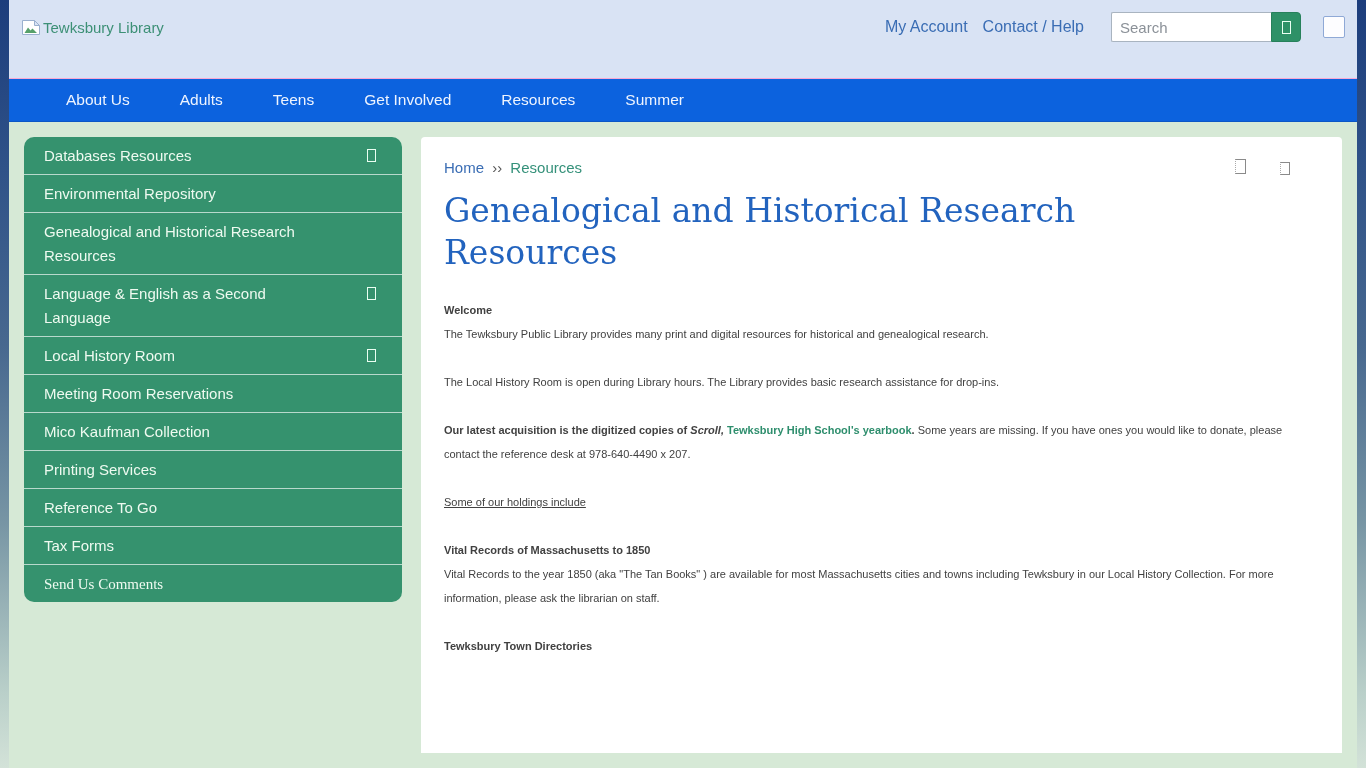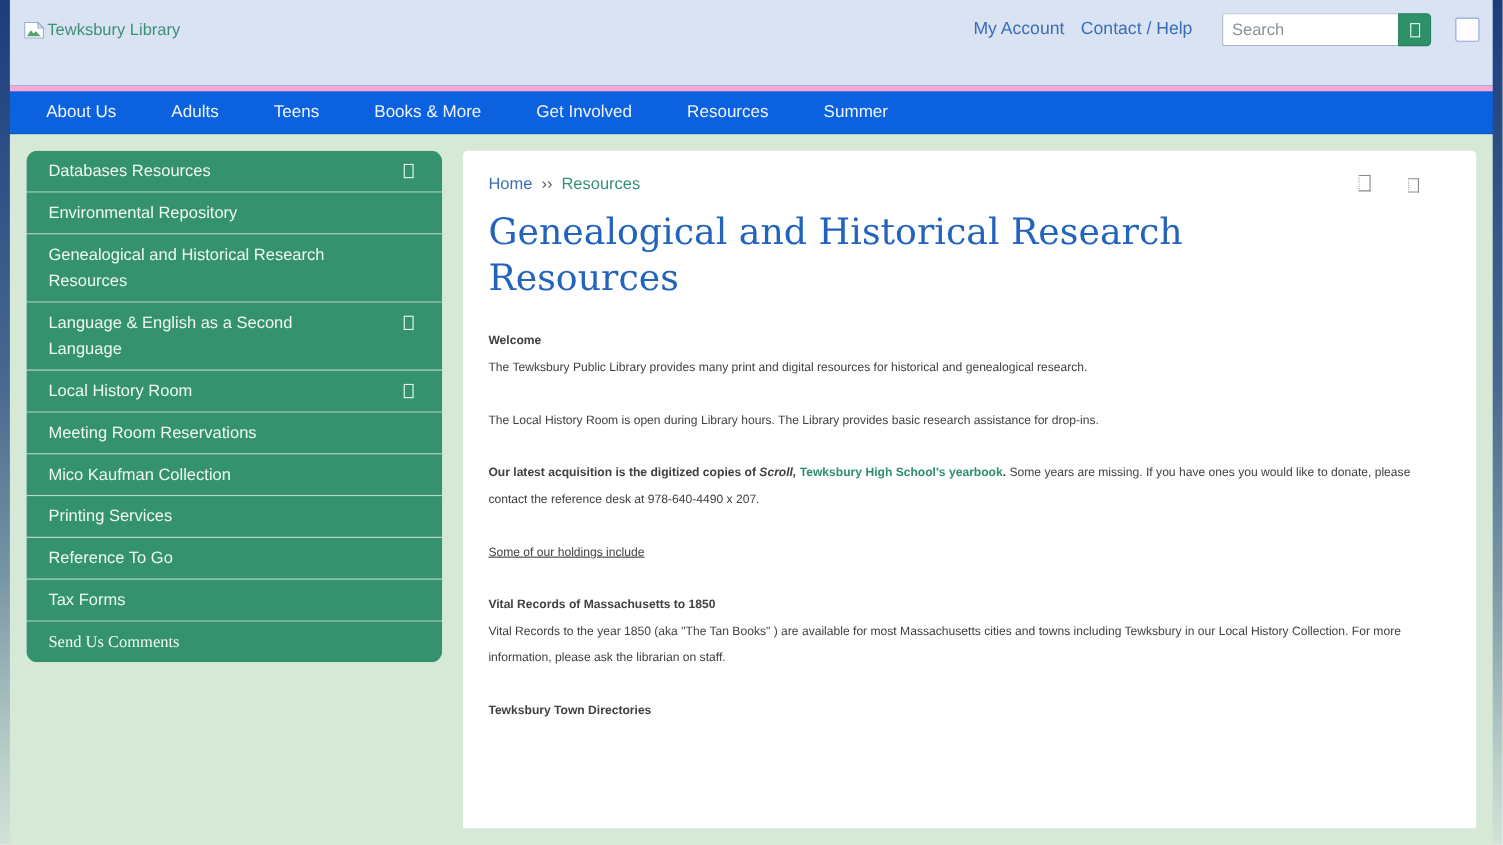--- a/index.html
+++ b/index.html
@@ -19,21 +19,21 @@
   .hdr-link { color:var(--link-blue,#3a6db4); font-size:16px; text-decoration:none; margin-right:15px; cursor:pointer; }
   .searchbox { display:flex; align-items:stretch; height:30px; margin-right:22px; }
   .search-input { width:160px; height:30px; border:1px solid #a9b4c0; border-right:none; padding:12px 8px; font-size:15px; color:#555; background:#fff; border-radius:2px 0 0 2px; outline:none;margin-left:12px; }
   .search-input::placeholder { color:#8b9198; }
   .search-btn { width:30px; height:30px; background:var(--button-green,#2e9167); border:1px solid #27815b; border-radius:0 4px 4px 0; display:flex; align-items:center; justify-content:center; cursor:pointer; }
   .tofu { display:inline-block; border:1px solid; }
   .tofu-white { width:9px; height:13px; border-color:#eafff2; background:transparent; }
   .square-placeholder { width:22px; height:22px; background:#fdfdff; border:1px solid #8fa9d6; border-radius:2px; cursor:pointer; }
 
   
-  .navbar { height:44px; background:var(--nav-background,#0c62de); border-top:5px solid #f9a8d4; border-bottom:1px solid #0b57c6; flex:0 0 auto; }
+  .navbar { height:44px; background:var(--nav-background,#0c62de); border-top:1px solid #f9a8d4; border-bottom:1px solid #0b57c6; flex:0 0 auto;padding-left:24px; }
   .navbar ul { list-style:none; display:flex; align-items:center; height:100%; padding-left:8px; }
   .navbar li { padding:0 25px; color:#eef4ff; font-size:15.5px; height:100%; display:flex; align-items:center; cursor:pointer; }
 
   
   .content { flex:1 1 auto; background:var(--content-background,#d6e9d6); display:flex; padding:15px; gap:19px; overflow:hidden; }
 
   
   .sidebar { width:378px; flex:0 0 auto; }
   .sidebar ul { list-style:none; border-radius:10px; overflow:hidden; }
   .sidebar li { position:relative; background:var(--sidebar-green,#35926e); color:#eefaf0; font-size:15px; line-height:24px; padding:6.5px 90px 6.5px 20px; border-bottom:1px solid rgba(255,255,255,0.65); cursor:pointer; }
@@ -88,21 +88,20 @@
       </div>
       <div class="square-placeholder"></div>
     </div>
   </header>
 
   <nav class="navbar">
     <ul id="nav-list">
         <li>About Us</li>
         <li>Adults</li>
         <li>Teens</li>
-        <li>Books &amp; More</li>
         <li>Get Involved</li>
         <li>Resources</li>
         <li>Summer</li>
       </ul>
   </nav>
 
   <div class="content">
 
     <aside class="sidebar">
       <ul id="sidebar-list">

